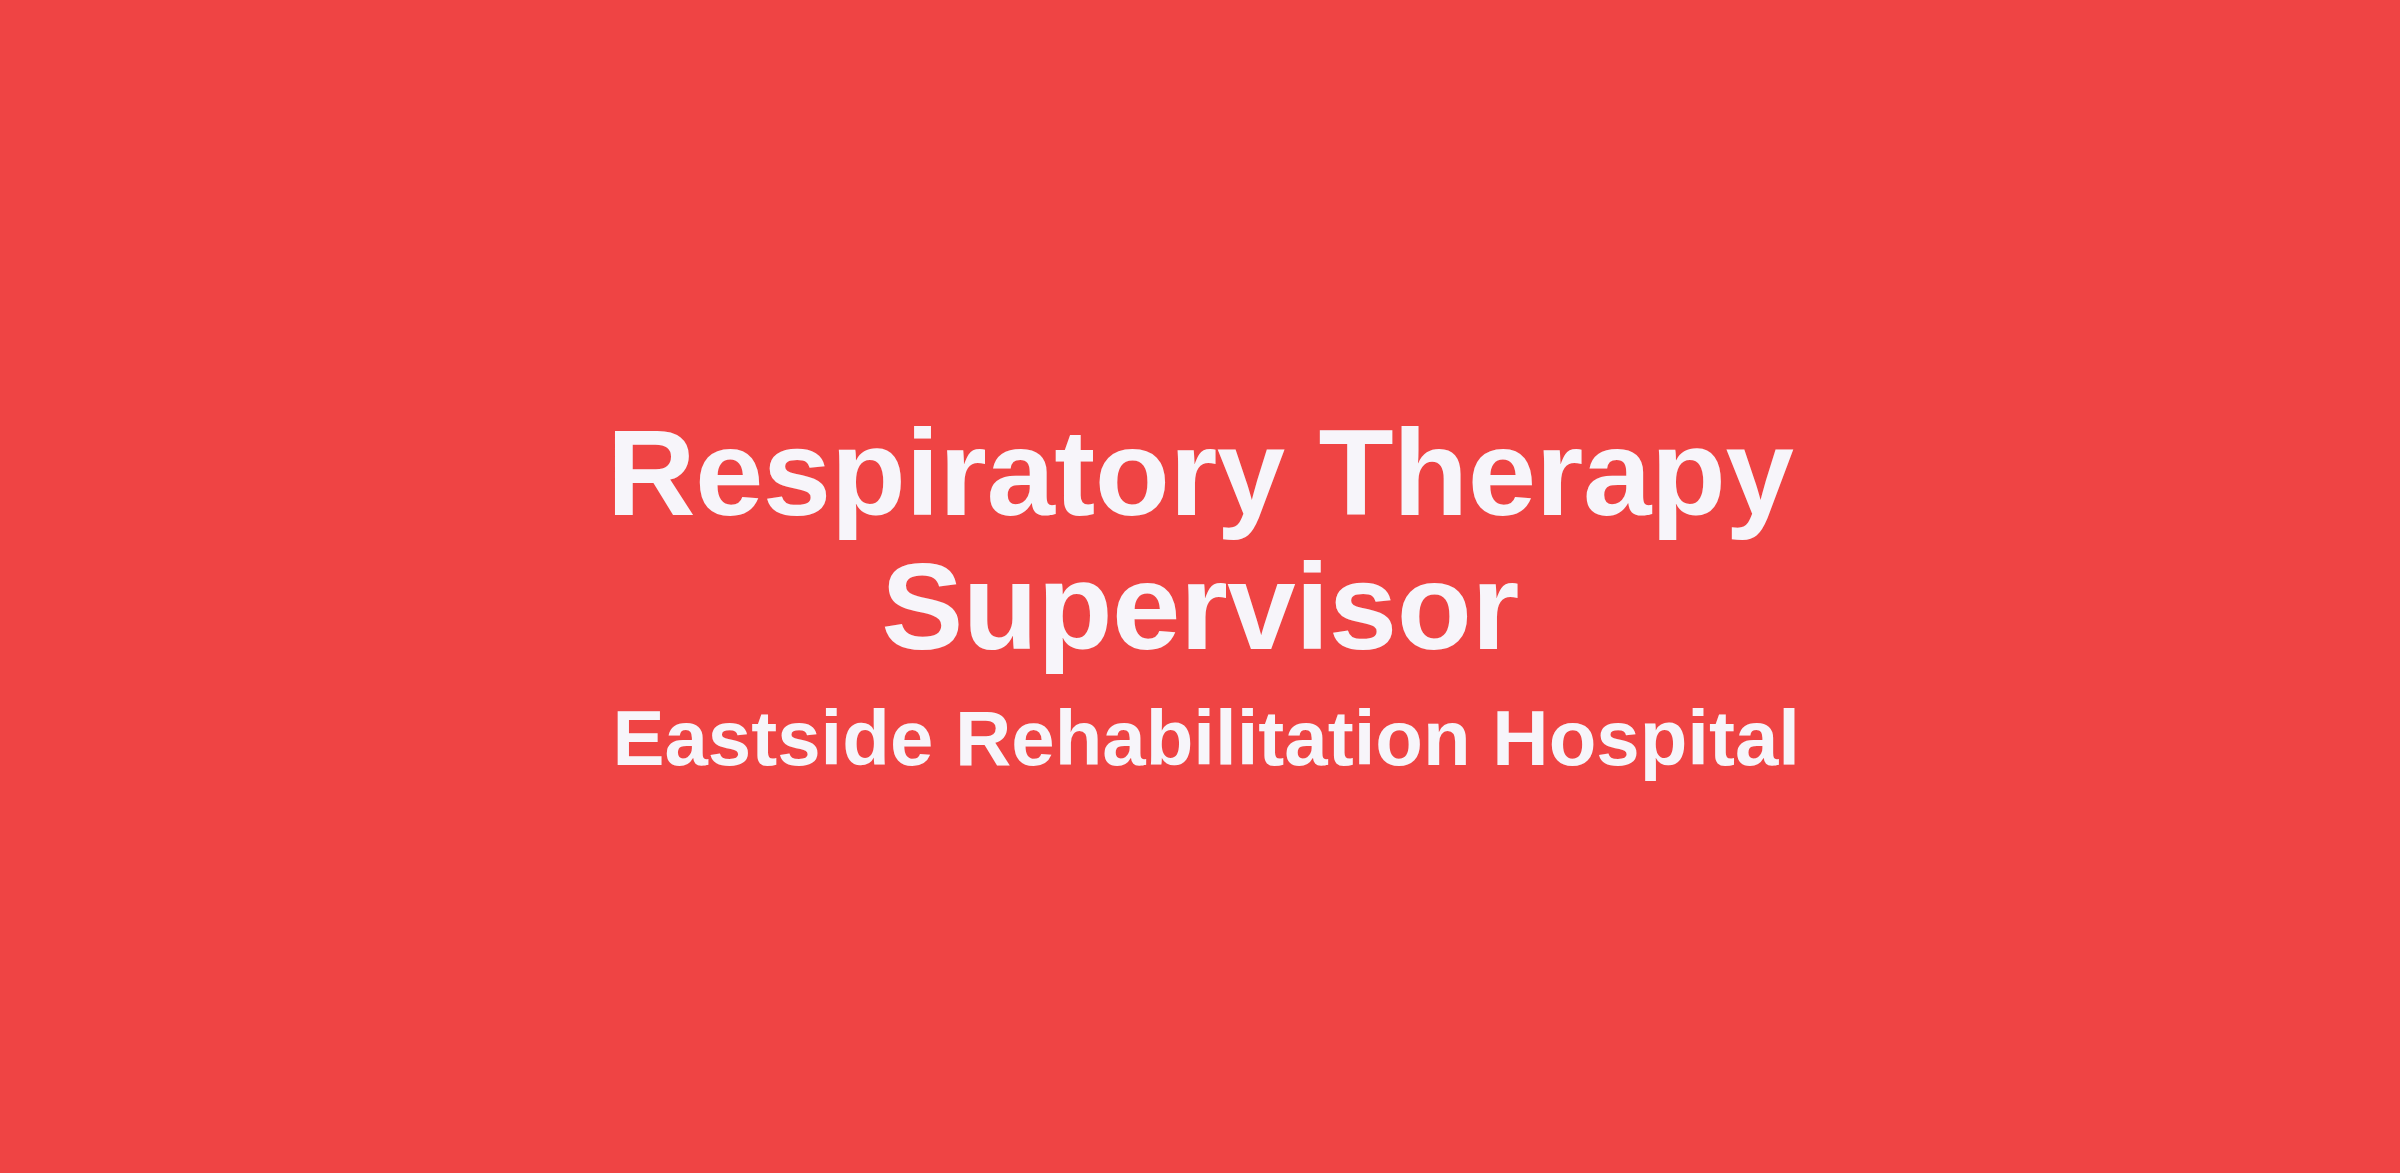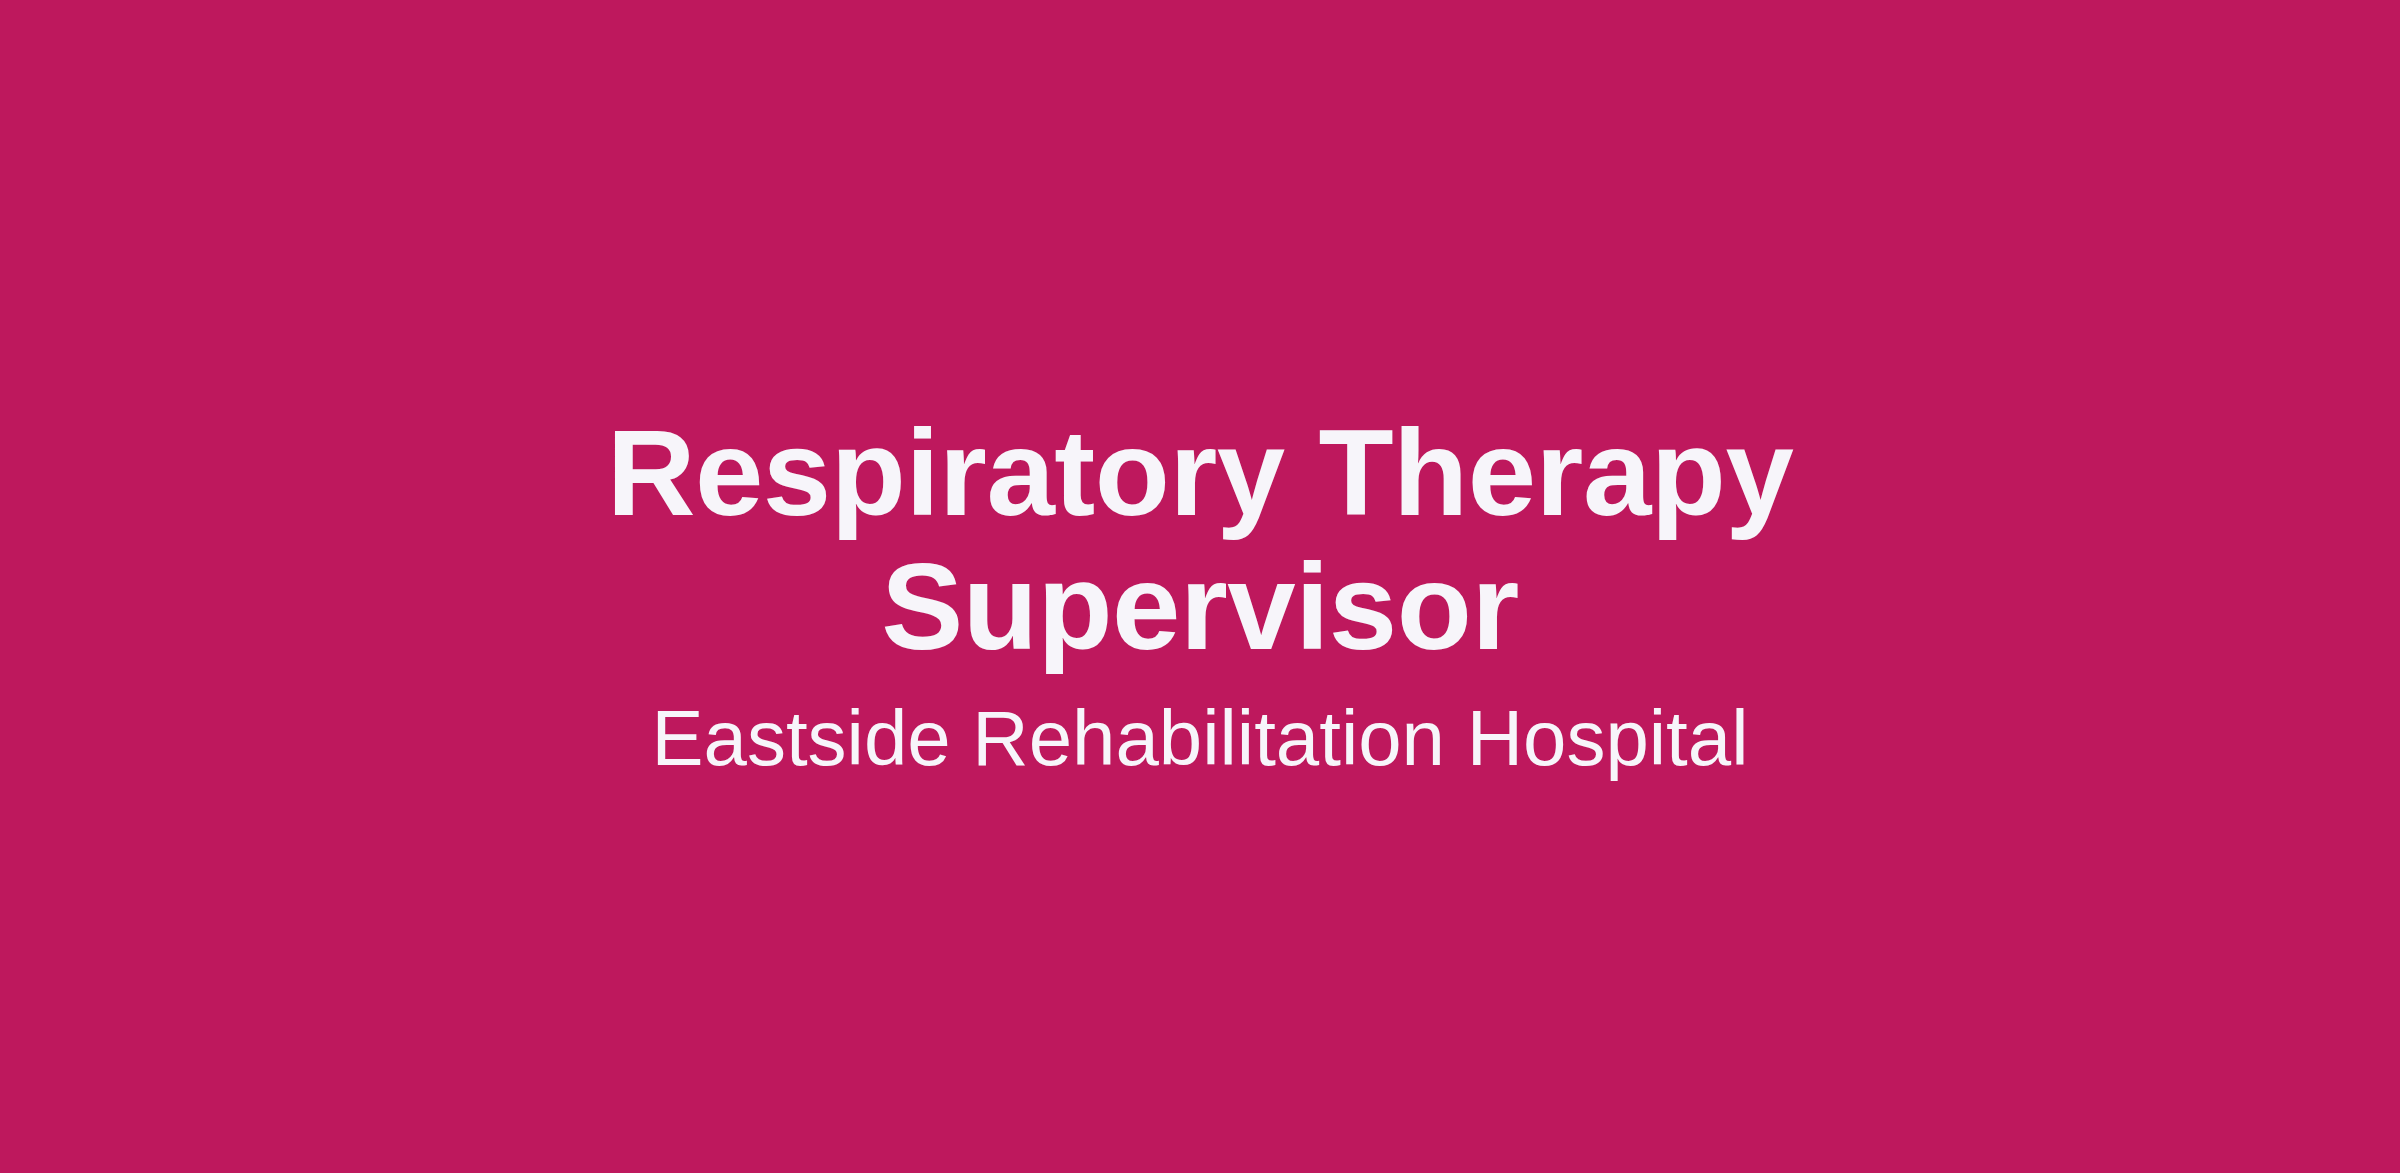--- a/index.html
+++ b/index.html
@@ -14,21 +14,21 @@
     overflow: hidden;
     font-family: "Liberation Sans", "DejaVu Sans", sans-serif;
     background: #5d4f80;
   }
 
   .card {
     position: relative;
     box-sizing: border-box;
     width: 2400px;
     height: 1173px;
-    background: #be185d;
+    background: #ef4444;
     display: flex;
     flex-direction: column;
     align-items: center;
     justify-content: center;
   }
 
   .hero {
     width: 1200px;
     display: flex;
     flex-direction: column;
@@ -50,24 +50,24 @@
     text-align: center;
     word-wrap: break-word;
   }
 
   .org-name {
     margin: 0;
     margin-top: 22px;
     width: 100%;
     font-size: 78px;
     line-height: 1.12;
-    font-weight: 400;
+    font-weight: 700;
     letter-spacing: 0px;
     color: #f7f5fa;
-    text-align: center;
+    text-align: right;
     word-wrap: break-word;
   }
 </style>
 </head>
 <body>
 
 <div class="card">
 
   <div class="hero">
 

